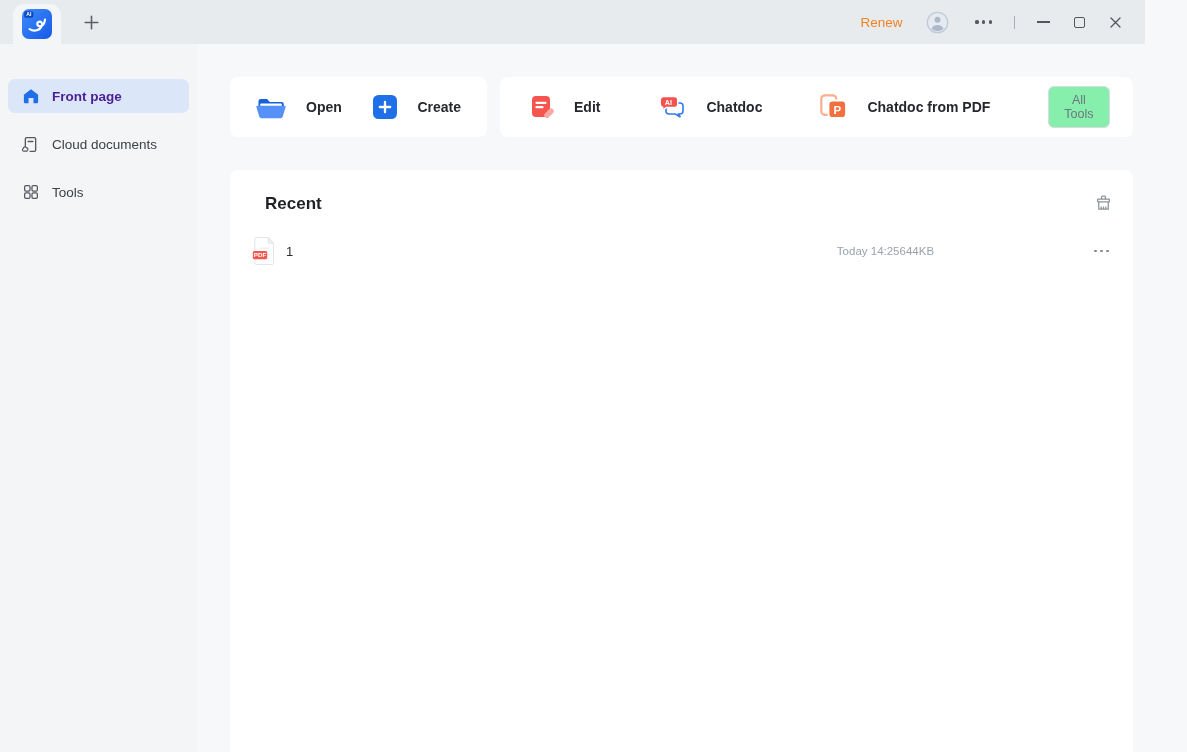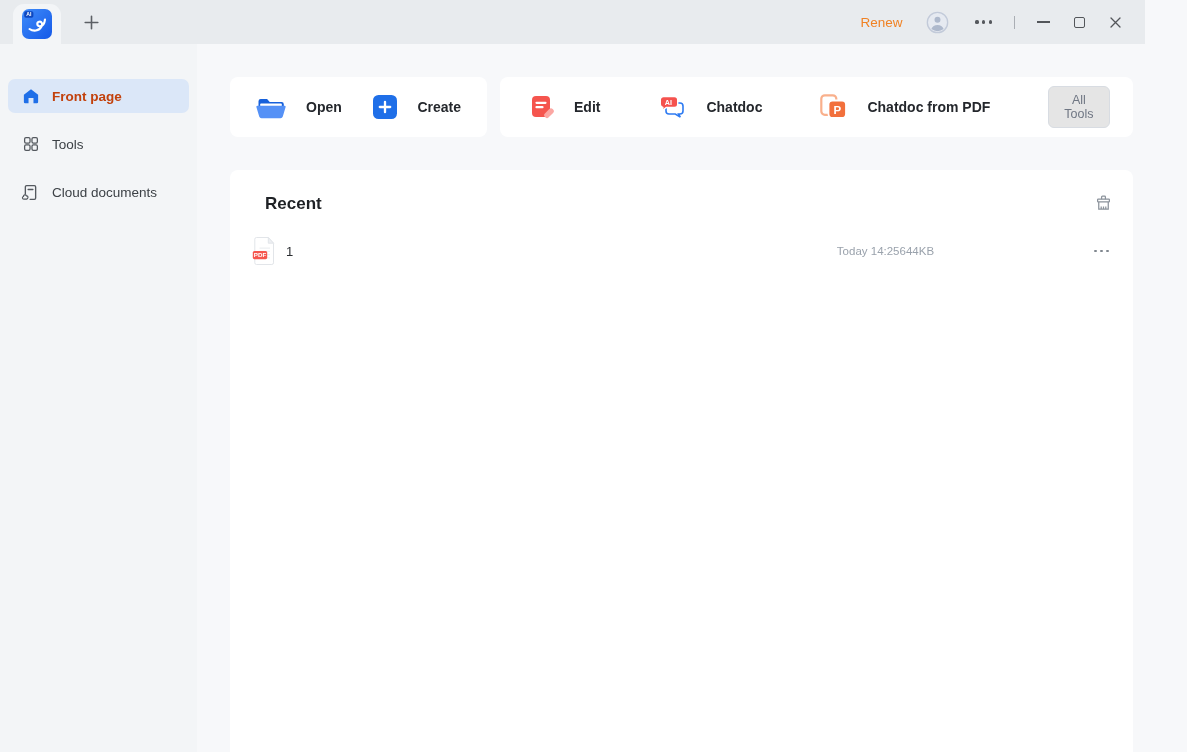--- a/index.html
+++ b/index.html
@@ -22,30 +22,30 @@
   .win-btn { width:36px; height:30px; display:flex; align-items:center; justify-content:center; cursor:pointer; }
   .min-glyph { width:13px; height:1.6px; background:#53565a; }
   .max-glyph { width:11px; height:11px; border:1.5px solid #53565a; border-radius:2px; }
 
   
   .shell { flex:1; display:flex; min-height:0; }
   .sidebar { width:197px; background:#f3f5f7; padding-top:35px; flex:0 0 197px; }
   .side-item { display:flex; align-items:center; gap:12px; height:34px; margin:0 8px 14px 8px; padding:0 13px;
                border-radius:7px; font-size:13.5px; color:#3c4146; cursor:pointer; }
   .side-item .si-icon { display:flex; width:19px; justify-content:center; }
-  .side-item.active { background:#dbe7f8; color:#c2410c; font-weight:bold; }
+  .side-item.active { background:#dbe7f8; color:#4c1d95; font-weight:bold; }
 
   .main { flex:1; background:#f7f8fa; padding:33px 32px 0 33px; display:flex; flex-direction:column; min-height:0; }
   .cards-row { display:flex; gap:13px; height:60px; flex:0 0 60px; }
   .card { background:#fff; border-radius:8px; }
   .card-oc { width:257px; display:flex; align-items:center; justify-content:space-between; padding:0 26px; }
   .card-tools { flex:1; display:flex; align-items:center; padding:0 23px 0 30px; gap:58px; }
   .tool-item { display:flex; align-items:center; gap:20px; cursor:pointer; }
   .tool-label { font-size:14px; font-weight:bold; color:#24272c; white-space:nowrap; }
-  .all-tools-btn { margin-left:auto; border:1px solid #d8dce2; background:#e5e5e5; color:#6f7683;
+  .all-tools-btn { margin-left:auto; border:1px solid #d8dce2; background:#86efac; color:#6f7683;
                    font-size:12.5px; padding:6px 15px; border-radius:6px; cursor:pointer;
                    font-family:"Liberation Sans", sans-serif; }
 
   
   .recent-card { margin-top:33px; flex:1; border-radius:8px 8px 0 0; padding:22px 18px 0 16px; min-height:0; }
   .recent-header { display:flex; align-items:center; justify-content:space-between; }
   .recent-title { font-size:17px; font-weight:bold; color:#1f2226;margin-left:19px; }
   .broom-btn { cursor:pointer; display:flex; padding:2px; }
   .file-row { margin-top:16px; display:flex; align-items:center; height:40px; padding-left:6px;
               border-radius:6px; cursor:pointer; }
@@ -124,38 +124,38 @@
       <div class="side-item active">
         <span class="si-icon">
           <svg width="18" height="18" viewBox="0 0 24 24" fill="#1f6fe8">
             <path d="M12 3 L21.5 10.3 V20 a1.6 1.6 0 0 1 -1.6 1.6 h-4.6 V14.8 h-6.6 v6.8 H4.1 A1.6 1.6 0 0 1 2.5 20 V10.3 Z"></path>
           </svg>
         </span>
         <span>Front page</span>
       </div>
       <div class="side-item">
         <span class="si-icon">
+          <svg width="19" height="19" viewBox="0 0 24 24" fill="none" stroke="#54595f" stroke-width="1.7" stroke-linecap="round">
+            <path d="M5.5 14 V5 a1.6 1.6 0 0 1 1.6 -1.6 h9.8 A1.6 1.6 0 0 1 18.5 5 v14 a1.6 1.6 0 0 1 -1.6 1.6 H11.5"></path>
+            <path d="M9 8.2 h6"></path>
+            <path d="M3.6 20.4 c-2.1 0 -2.5 -2.8 -.5 -3.3 c-.1 -2.2 2.9 -2.9 3.8 -.9 c2 -.3 2.6 2.3 1 3.6 c-.5 .4 -1 .6 -1.6 .6 z" fill="#f3f5f7" stroke-width="1.5"></path>
+          </svg>
+        </span>
+        <span>Cloud documents</span>
+      </div>
+      <div class="side-item">
+        <span class="si-icon">
           <svg width="18" height="18" viewBox="0 0 24 24" fill="none" stroke="#54595f" stroke-width="1.7">
             <rect x="3.5" y="3.5" width="7.2" height="7.2" rx="1.8"></rect>
             <rect x="13.3" y="3.5" width="7.2" height="7.2" rx="1.8"></rect>
             <rect x="3.5" y="13.3" width="7.2" height="7.2" rx="1.8"></rect>
             <rect x="13.3" y="13.3" width="7.2" height="7.2" rx="1.8"></rect>
           </svg>
         </span>
         <span>Tools</span>
-      </div>
-      <div class="side-item">
-        <span class="si-icon">
-          <svg width="19" height="19" viewBox="0 0 24 24" fill="none" stroke="#54595f" stroke-width="1.7" stroke-linecap="round">
-            <path d="M5.5 14 V5 a1.6 1.6 0 0 1 1.6 -1.6 h9.8 A1.6 1.6 0 0 1 18.5 5 v14 a1.6 1.6 0 0 1 -1.6 1.6 H11.5"></path>
-            <path d="M9 8.2 h6"></path>
-            <path d="M3.6 20.4 c-2.1 0 -2.5 -2.8 -.5 -3.3 c-.1 -2.2 2.9 -2.9 3.8 -.9 c2 -.3 2.6 2.3 1 3.6 c-.5 .4 -1 .6 -1.6 .6 z" fill="#f3f5f7" stroke-width="1.5"></path>
-          </svg>
-        </span>
-        <span>Cloud documents</span>
       </div>
     </aside>
 
     <main class="main">
       <div class="cards-row">
         <div class="card card-oc">
           <div class="tool-item">
             <span style="display:flex;">
               <svg width="30" height="23" viewBox="0 0 30 23">
                 <path d="M2.5 10 V5.2 a2.2 2.2 0 0 1 2.2 -2.2 h6.4 l2.6 3.1 h11.9 a2.2 2.2 0 0 1 2.2 2.2 V10 Z" fill="#1660db"></path>

